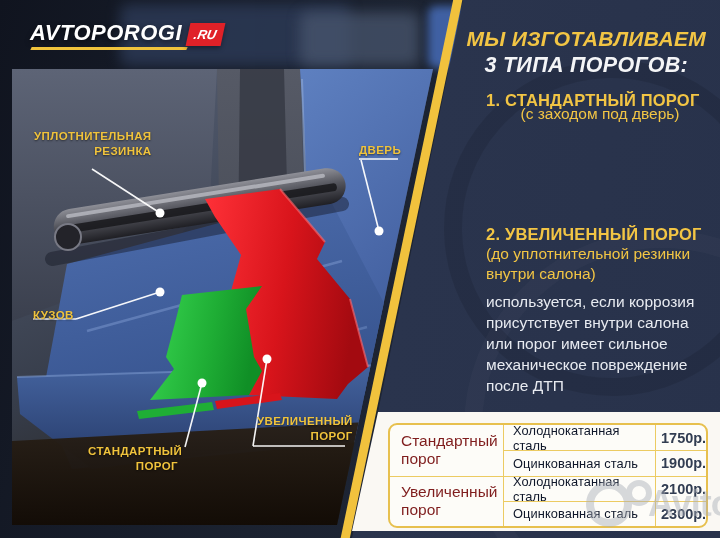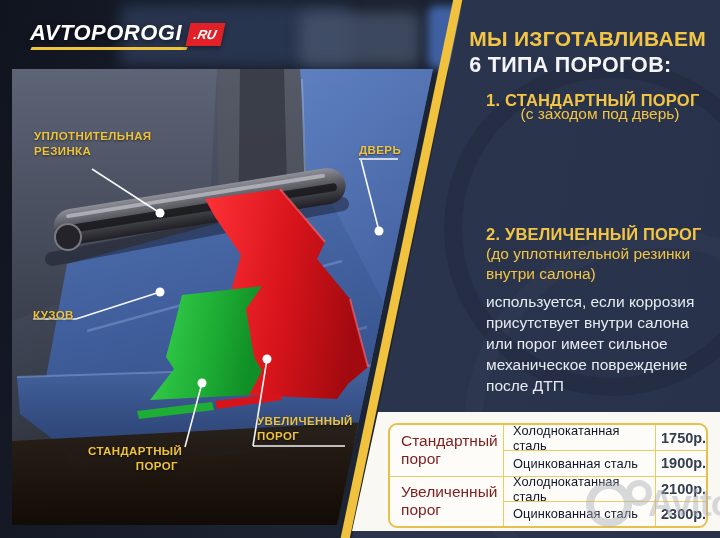--- a/index.html
+++ b/index.html
@@ -31,34 +31,34 @@
 
   
   .photo{position:absolute;inset:0;
     clip-path:polygon(12px 69px,433px 69px,337px 525px,12px 525px);
     background:linear-gradient(160deg,#5a6377 0%,#495163 28%,#363c49 52%,#272420 72%,#181008 92%,#120b05 100%);}
   .photo svg{position:absolute;left:12px;top:69px;}
 
   
   .dlabel{position:absolute;color:#f0c33c;font-weight:bold;font-size:11.5px;
     letter-spacing:.4px;line-height:15px;text-transform:uppercase;
-    text-shadow:0 1px 2px rgba(0,0,0,.55);}
+    text-shadow:0 1px 2px rgba(0,0,0,.55);text-align:right;}
 
   
   .logo{position:absolute;left:30px;top:21px;display:flex;align-items:flex-start;}
   .logo-name{font-style:italic;font-weight:bold;font-size:22px;letter-spacing:.5px;
     color:#ffffff;text-shadow:0 2px 5px rgba(0,0,0,.55);line-height:24px;}
   .logo-underline{position:absolute;left:1px;top:26px;width:156px;height:3px;
     background:#f0c33c;transform:skewX(-25deg);}
   .logo-tld{display:inline-block;margin-left:6px;margin-top:2px;background:#e02128;
     color:#fff;font-style:italic;font-weight:bold;font-size:13px;padding:4px 7px 4px 6px;
     transform:skewX(-12deg);box-shadow:0 2px 5px rgba(0,0,0,.4);}
 
   
-  .headline{position:absolute;right:14px;top:25px;text-align:left;line-height:27px;}
+  .headline{position:absolute;right:14px;top:25px;text-align:center;line-height:27px;font-style:italic;}
   .headline .h1a{font-size:21px;font-weight:bold;color:#f2c544;letter-spacing:.3px;}
   .headline .h1b{font-size:21.5px;font-weight:bold;color:#f4f5f7;letter-spacing:.3px;}
   .rp{position:absolute;left:486px;width:228px;}
   .sec-title{font-size:16.5px;font-weight:bold;color:#f2c544;letter-spacing:.2px;}
   .sec-sub{font-size:15.5px;color:#f2c544;line-height:20px;}
   .sec-body{font-size:15.5px;color:#e8ebf1;line-height:21px;}
 
   
   .pt{position:absolute;left:388px;top:423px;width:316px;
     display:grid;grid-template-columns:113px 152px 51px;grid-auto-rows:25.25px;
@@ -216,21 +216,21 @@
   </svg>
 
   <div class="logo">
     <span class="logo-name">AVTOPOROGI</span>
     <span class="logo-underline"></span>
     <span class="logo-tld">.RU</span>
   </div>
 
   <div class="headline">
     <div class="h1a">МЫ ИЗГОТАВЛИВАЕМ</div>
-    <div class="h1b">6 ТИПА ПОРОГОВ:</div>
+    <div class="h1b">3 ТИПА ПОРОГОВ:</div>
   </div>
 
   <div class="rp sec-title" style="top:91px;">1. СТАНДАРТНЫЙ ПОРОГ</div>
   <div class="rp sec-sub" style="top:104px;text-align:center;">(с заходом под дверь)</div>
 
   <div class="rp sec-title" style="top:225px;">2. УВЕЛИЧЕННЫЙ ПОРОГ</div>
   <div class="rp sec-sub" style="top:244px;">(до уплотнительной резинки внутри салона)</div>
   <div class="rp sec-body" style="top:291px;">используется, если коррозия присутствует внутри салона или порог имеет сильное механическое повреждение после ДТП</div>
 
   <div class="pt">

